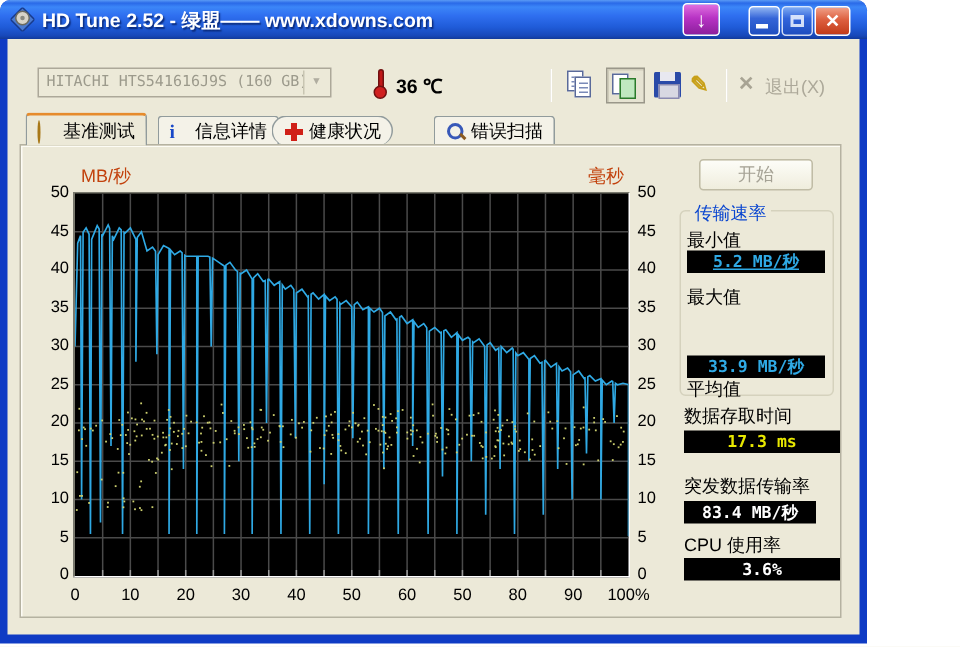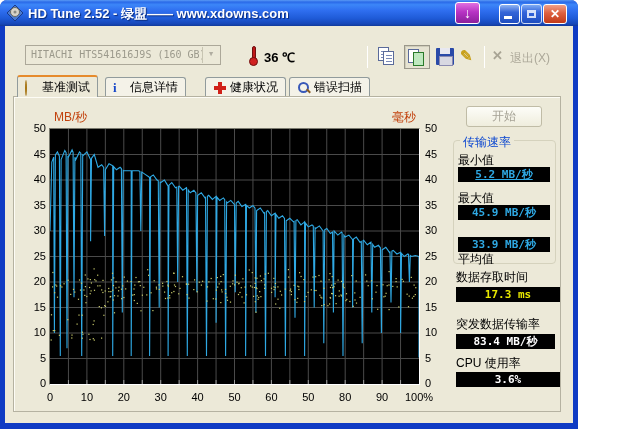--- a/index.html
+++ b/index.html
@@ -141,21 +141,21 @@
     <span class="exit-label">退出(X)</span>
 
     <div class="tab active" style="left:12px;">
       <span class="tab-ico"><span class="bulb"></span></span>
       <span>基准测试</span>
     </div>
     <div class="tab" style="left:100px;">
       <span class="tab-ico info-i">i</span>
       <span>信息详情</span>
     </div>
-    <div class="tab" style="left:200px;">
+    <div class="tab" style="left:176px;border-radius:10px;">
       <span class="tab-ico cross"></span>
       <span>健康状况</span>
     </div>
     <div class="tab" style="left:284px;">
       <span class="tab-ico mag"></span>
       <span>错误扫描</span>
     </div>
 
     <div class="panel">
       <span class="axis-title" style="left:40px;top:12px;">MB/秒</span>
@@ -571,25 +571,24 @@
           <div class="xtick" style="left: 387px; top: 294px;">100%</div>
         </div>
 
       <div class="start-btn">开始</div>
       <div class="groupbox"></div>
       <span class="group-title">传输速率</span>
 
       <span class="stat-label" style="left:444px;top:55px;">最小值</span>
       <div class="lcd cyan" style="left:444px;top:70px;text-decoration:underline;">5.2 MB/秒</div>
       <span class="stat-label" style="left:444px;top:93px;">最大值</span>
-      <div class="lcd cyan" style="left:444px;top:108px;">45.9 MB/秒</div>
       <span class="stat-label" style="left:444px;top:118px;margin-top:36px;">平均值</span>
       <div class="lcd cyan" style="left:444px;top:140px;">33.9 MB/秒</div>
 
       <span class="stat-label" style="left:442px;top:172px;">数据存取时间</span>
       <div class="lcd yellow" style="left:442px;top:190px;width:104px;">17.3 ms</div>
       <span class="stat-label" style="left:442px;top:219px;">突发数据传输率</span>
-      <div class="lcd white" style="left:442px;top:237px;width:99px;">83.4 MB/秒</div>
+      <div class="lcd white" style="left:442px;top:237px;width:88px;">83.4 MB/秒</div>
       <span class="stat-label" style="left:442px;top:258px;">CPU 使用率</span>
       <div class="lcd white" style="left:442px;top:275px;width:104px;">3.6%</div>
     </div>
   </div>
 </div>
 
 </body></html>

